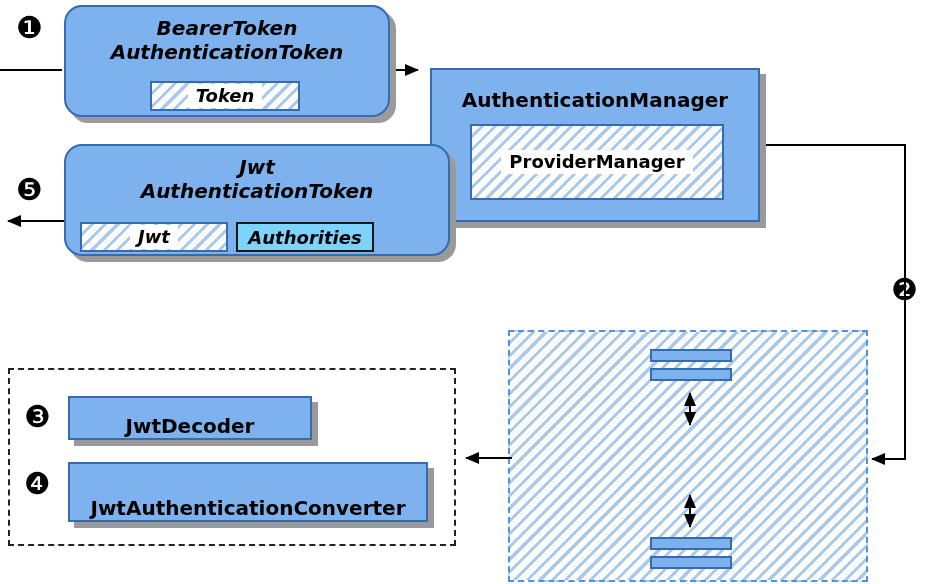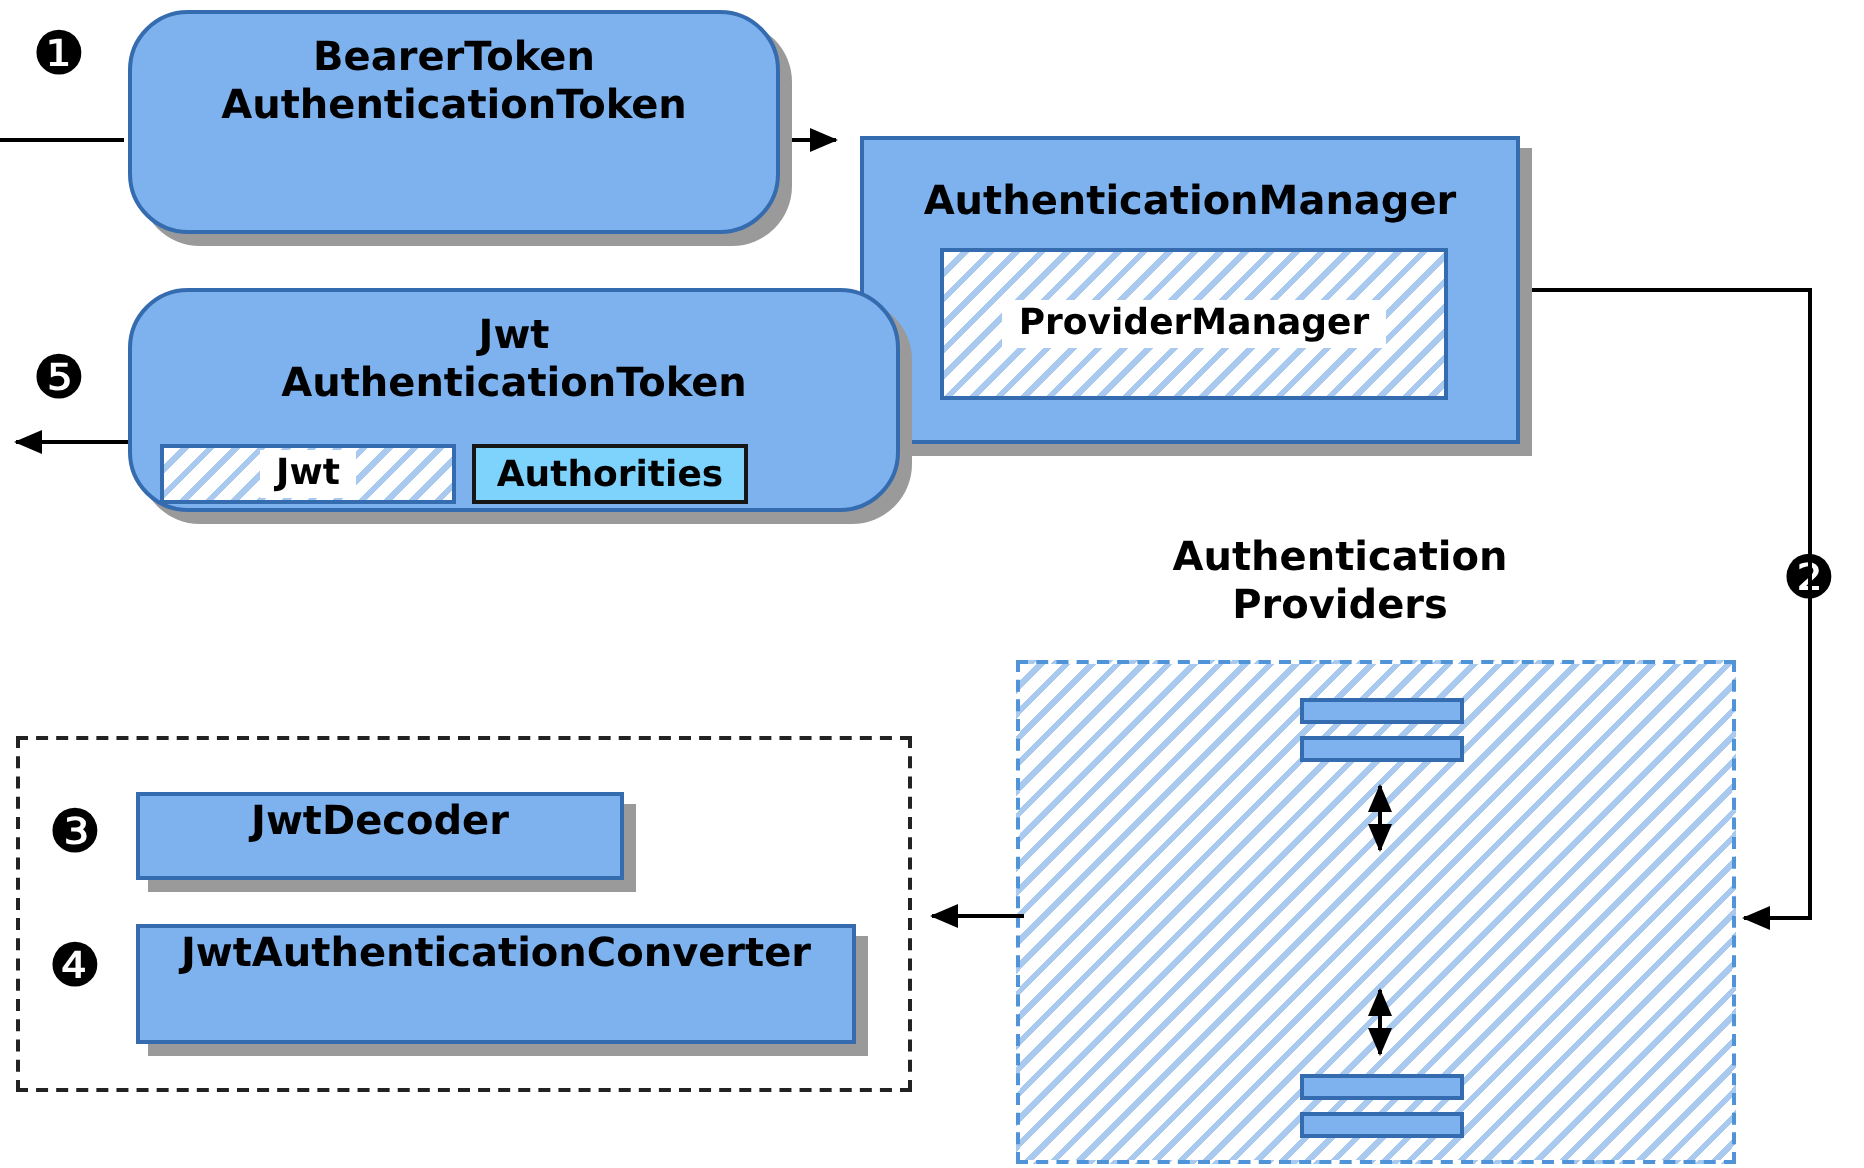--- a/index.html
+++ b/index.html
@@ -10,22 +10,22 @@
     background:#fff; overflow:hidden;
   }
   svg.connectors { position:absolute; left:0; top:0; z-index:3; pointer-events:none; }
   .node {
     position:absolute;
     background:var(--box-fill,#7db2ef);
     border:2px solid var(--box-border,#356cb0);
     box-shadow:6px 6px 0 var(--shadow,#9a9a9a);
     z-index:4;
   }
-  .rounded { border-radius:30px; }
-  .center { display:flex; align-items:flex-start; justify-content:center; }
+  .rounded { border-radius:18px;font-style:italic; }
+  .center { display:flex; align-items:flex-end; justify-content:center; }
   .title { font-weight:bold; font-size:20px; line-height:1.2; text-align:center; color:#000; }
   .hatch {
     position:absolute;
     background:repeating-linear-gradient(135deg,#ffffff 0 6px,var(--hatch-stripe,#a9c9ef) 6px 9px);
     border:2px solid var(--box-border,#356cb0);
     display:flex; align-items:center; justify-content:center;
   }
   .hatch-label { background:#fff; padding:0 8px; font-weight:bold; font-size:18px; line-height:1.35; }
   .plainbox {
     position:absolute; background:#7dd3fc; border:2px solid #161616;
@@ -70,20 +70,23 @@
   <div class="badge" style="left:891px;top:275px">❷</div>
   <div class="badge" style="left:24px;top:402px">❸</div>
   <div class="badge" style="left:24px;top:469px">❹</div>
   <div class="badge" style="left:16px;top:175px">❺</div>
 
   <div class="node rounded" style="left:64px;top:5px;width:326px;height:112px">
     <div class="title" style="margin-top:9px">
       <div>BearerToken</div>
       <div>AuthenticationToken</div>
     </div>
+    <div class="hatch" style="left:84px;top:74px;width:150px;height:30px">
+      <span class="hatch-label">Token</span>
+    </div>
   </div>
 
   <div class="node" style="left:430px;top:68px;width:330px;height:154px">
     <div class="title" style="margin-top:18px">AuthenticationManager</div>
     <div class="hatch" style="left:38px;top:54px;width:254px;height:76px">
       <span class="hatch-label">ProviderManager</span>
     </div>
   </div>
 
   <div class="node rounded" style="left:64px;top:144px;width:386px;height:112px">
@@ -92,24 +95,20 @@
       <div>AuthenticationToken</div>
     </div>
     <div class="hatch" style="left:14px;top:76px;width:148px;height:30px">
       <span class="hatch-label">Jwt</span>
     </div>
     <div class="plainbox" style="left:170px;top:76px;width:138px;height:30px">
       <span>Authorities</span>
     </div>
   </div>
 
-  <div class="title float-label" style="left:560px;top:266px;width:220px">
-    <div>Authentication</div>
-    <div>Providers</div>
-  </div>
 
   <div class="dashed-blue" style="left:508px;top:330px;width:360px;height:252px"></div>
 
   <div class="bar" style="left:650px;top:349px"></div>
   <div class="bar" style="left:650px;top:368px"></div>
   <div class="bar" style="left:650px;top:537px"></div>
   <div class="bar" style="left:650px;top:556px"></div>
 
 
   <div class="dashed-black" style="left:8px;top:368px;width:448px;height:178px"></div>

